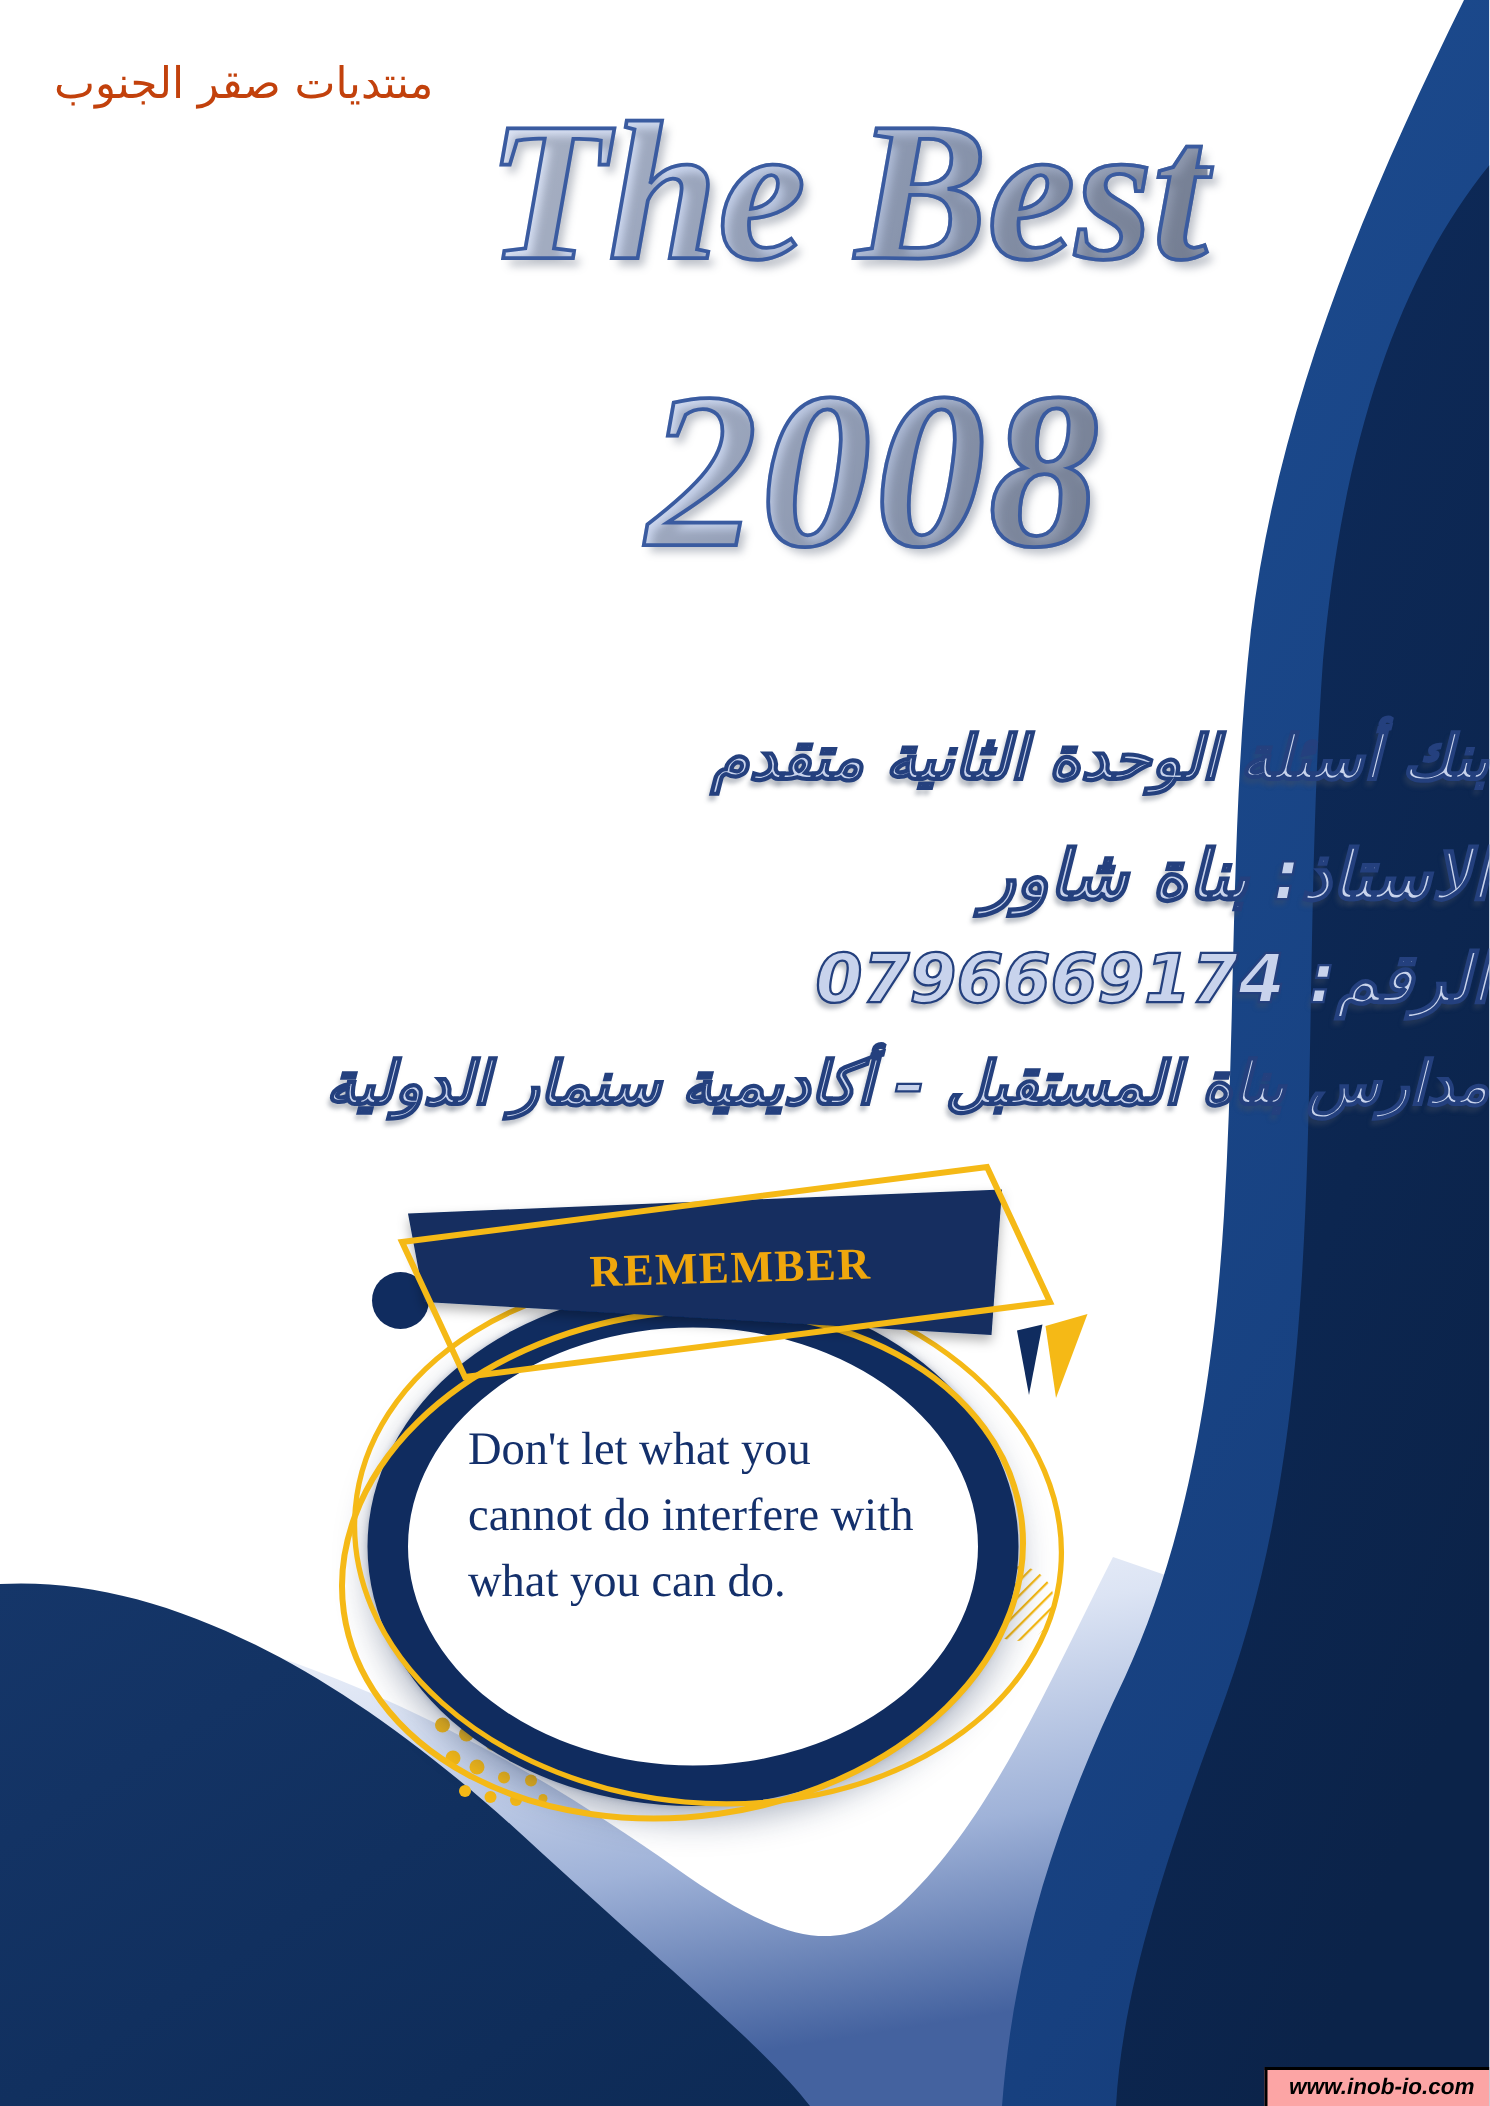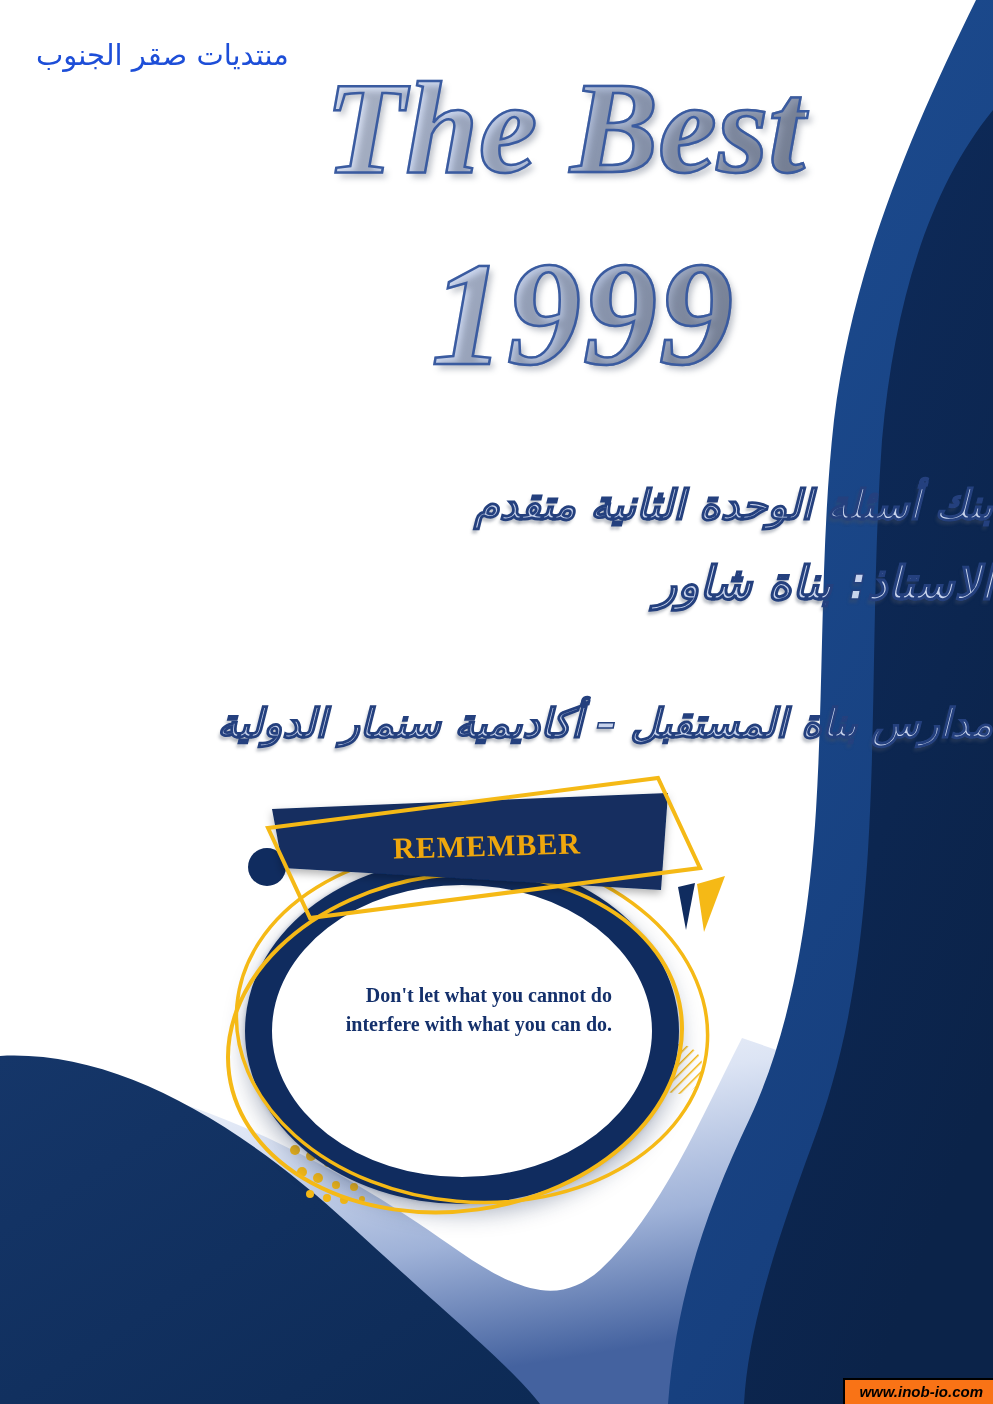--- a/index.html
+++ b/index.html
@@ -4,21 +4,21 @@
 <style>
   html,body{margin:0;padding:0;background:#fff;}
   #page{position:relative;width:993px;height:1404px;overflow:hidden;background:#ffffff;
         font-family:"Liberation Serif","DejaVu Serif",serif;}
   #page *{box-sizing:border-box;}
   svg.layer{position:absolute;left:0;top:0;width:993px;height:1404px;pointer-events:none;}
   #bg-layer{z-index:0;}
   #overlay-layer{z-index:3;}
 
   .forum-header{position:absolute;left:36px;top:38px;z-index:5;
-    font-family:"DejaVu Sans",sans-serif;font-size:29px;color:#1d4ed8;direction:rtl;}
+    font-family:"DejaVu Sans",sans-serif;font-size:29px;color:#c2410c;direction:rtl;}
 
   .wordart{position:absolute;z-index:5;text-align:right;line-height:1;
     font-family:"Liberation Serif","DejaVu Serif",serif;font-style:italic;font-weight:bold;
     background:linear-gradient(115deg,#EFF3FB 0%,#CBD6EE 38%,#AAB7D2 65%,#838CA0 100%);
     -webkit-background-clip:text;background-clip:text;color:transparent;
     -webkit-text-stroke:2.5px #3A5BA0;
     text-shadow:4px 5px 6px rgba(90,100,120,0.40);}
   .title-1{left:215px;top:62px;width:590px;font-size:132px;}
   .title-2{left:295px;top:240px;width:440px;font-size:148px;letter-spacing:2px;}
 
@@ -28,30 +28,30 @@
     text-shadow:-2px 4px 3px rgba(70,80,100,0.35);}
   .ar-1{top:481px;font-size:41px;}
   .ar-2{top:556px;font-size:46px;}
   .ar-3{top:626px;font-size:45px;}
   .ar-4{top:700px;font-size:40px;}
 
   .quote-ring{position:absolute;z-index:2;left:245px;top:858px;width:434px;height:346px;
     border-radius:50%;border:27px solid #102C5F;background:#ffffff;
     box-shadow:0 10px 22px rgba(20,40,80,0.35),0 0 4px rgba(20,40,80,0.25);
     display:flex;align-items:center;justify-content:center;}
-  .quote-text{width:300px;padding-bottom:42px;text-align:right;
-    font-family:"Liberation Serif","DejaVu Serif",serif;font-weight:bold;
-    font-size:20px;line-height:1.43;color:#14306B;}
+  .quote-text{width:300px;padding-bottom:42px;text-align:left;
+    font-family:"Liberation Serif","DejaVu Serif",serif;font-weight:normal;
+    font-size:31px;line-height:1.43;color:#14306B;}
 
   .banner-label{position:absolute;z-index:4;left:337px;top:829px;width:300px;
     text-align:center;transform:rotate(-1.6deg);
     font-family:"Liberation Serif","DejaVu Serif",serif;font-weight:bold;
     font-size:30px;letter-spacing:1px;color:#EFA70D;}
 
-  .watermark{position:absolute;z-index:6;right:0;bottom:0;background:#f97316;
+  .watermark{position:absolute;z-index:6;right:0;bottom:0;background:#fca5a5;
     border:2px solid #000;border-right:none;border-bottom:none;
     padding:3px 10px 4px 14px;
     font-family:"Liberation Sans","DejaVu Sans",sans-serif;
     font-weight:bold;font-style:italic;font-size:15px;color:#000;}
 </style>
 </head>
 <body>
 
 <div id="page">
 
@@ -136,21 +136,22 @@
     <ellipse cx="472" cy="1026" rx="236" ry="176" fill="none" stroke="#F5B916" stroke-width="3.5" transform="rotate(5 472 1026)"></ellipse>
     <polygon filter="url(#bshadow)" points="272,809 668,793 661,890 283,868" fill="#122D61"></polygon>
     <polygon points="268,828 658,778 700,868 310,918" fill="none" stroke="#F5B916" stroke-width="4"></polygon>
   </svg>
 
   <div class="banner-label">REMEMBER</div>
 
   <div class="forum-header">منتديات صقر الجنوب</div>
 
   <div class="wordart title-1">The Best</div>
-  <div class="wordart title-2">1999</div>
+  <div class="wordart title-2">2008</div>
 
   <div class="ar-line ar-1">بنك أسئلة الوحدة الثانية متقدم</div>
   <div class="ar-line ar-2">الاستاذ: بناة شاور</div>
+  <div class="ar-line ar-3">الرقم: 0796669174</div>
   <div class="ar-line ar-4">مدارس بناة المستقبل – أكاديمية سنمار الدولية</div>
 
   <div class="watermark">www.inob-io.com</div>
 
 </div>
 
 </body></html>

